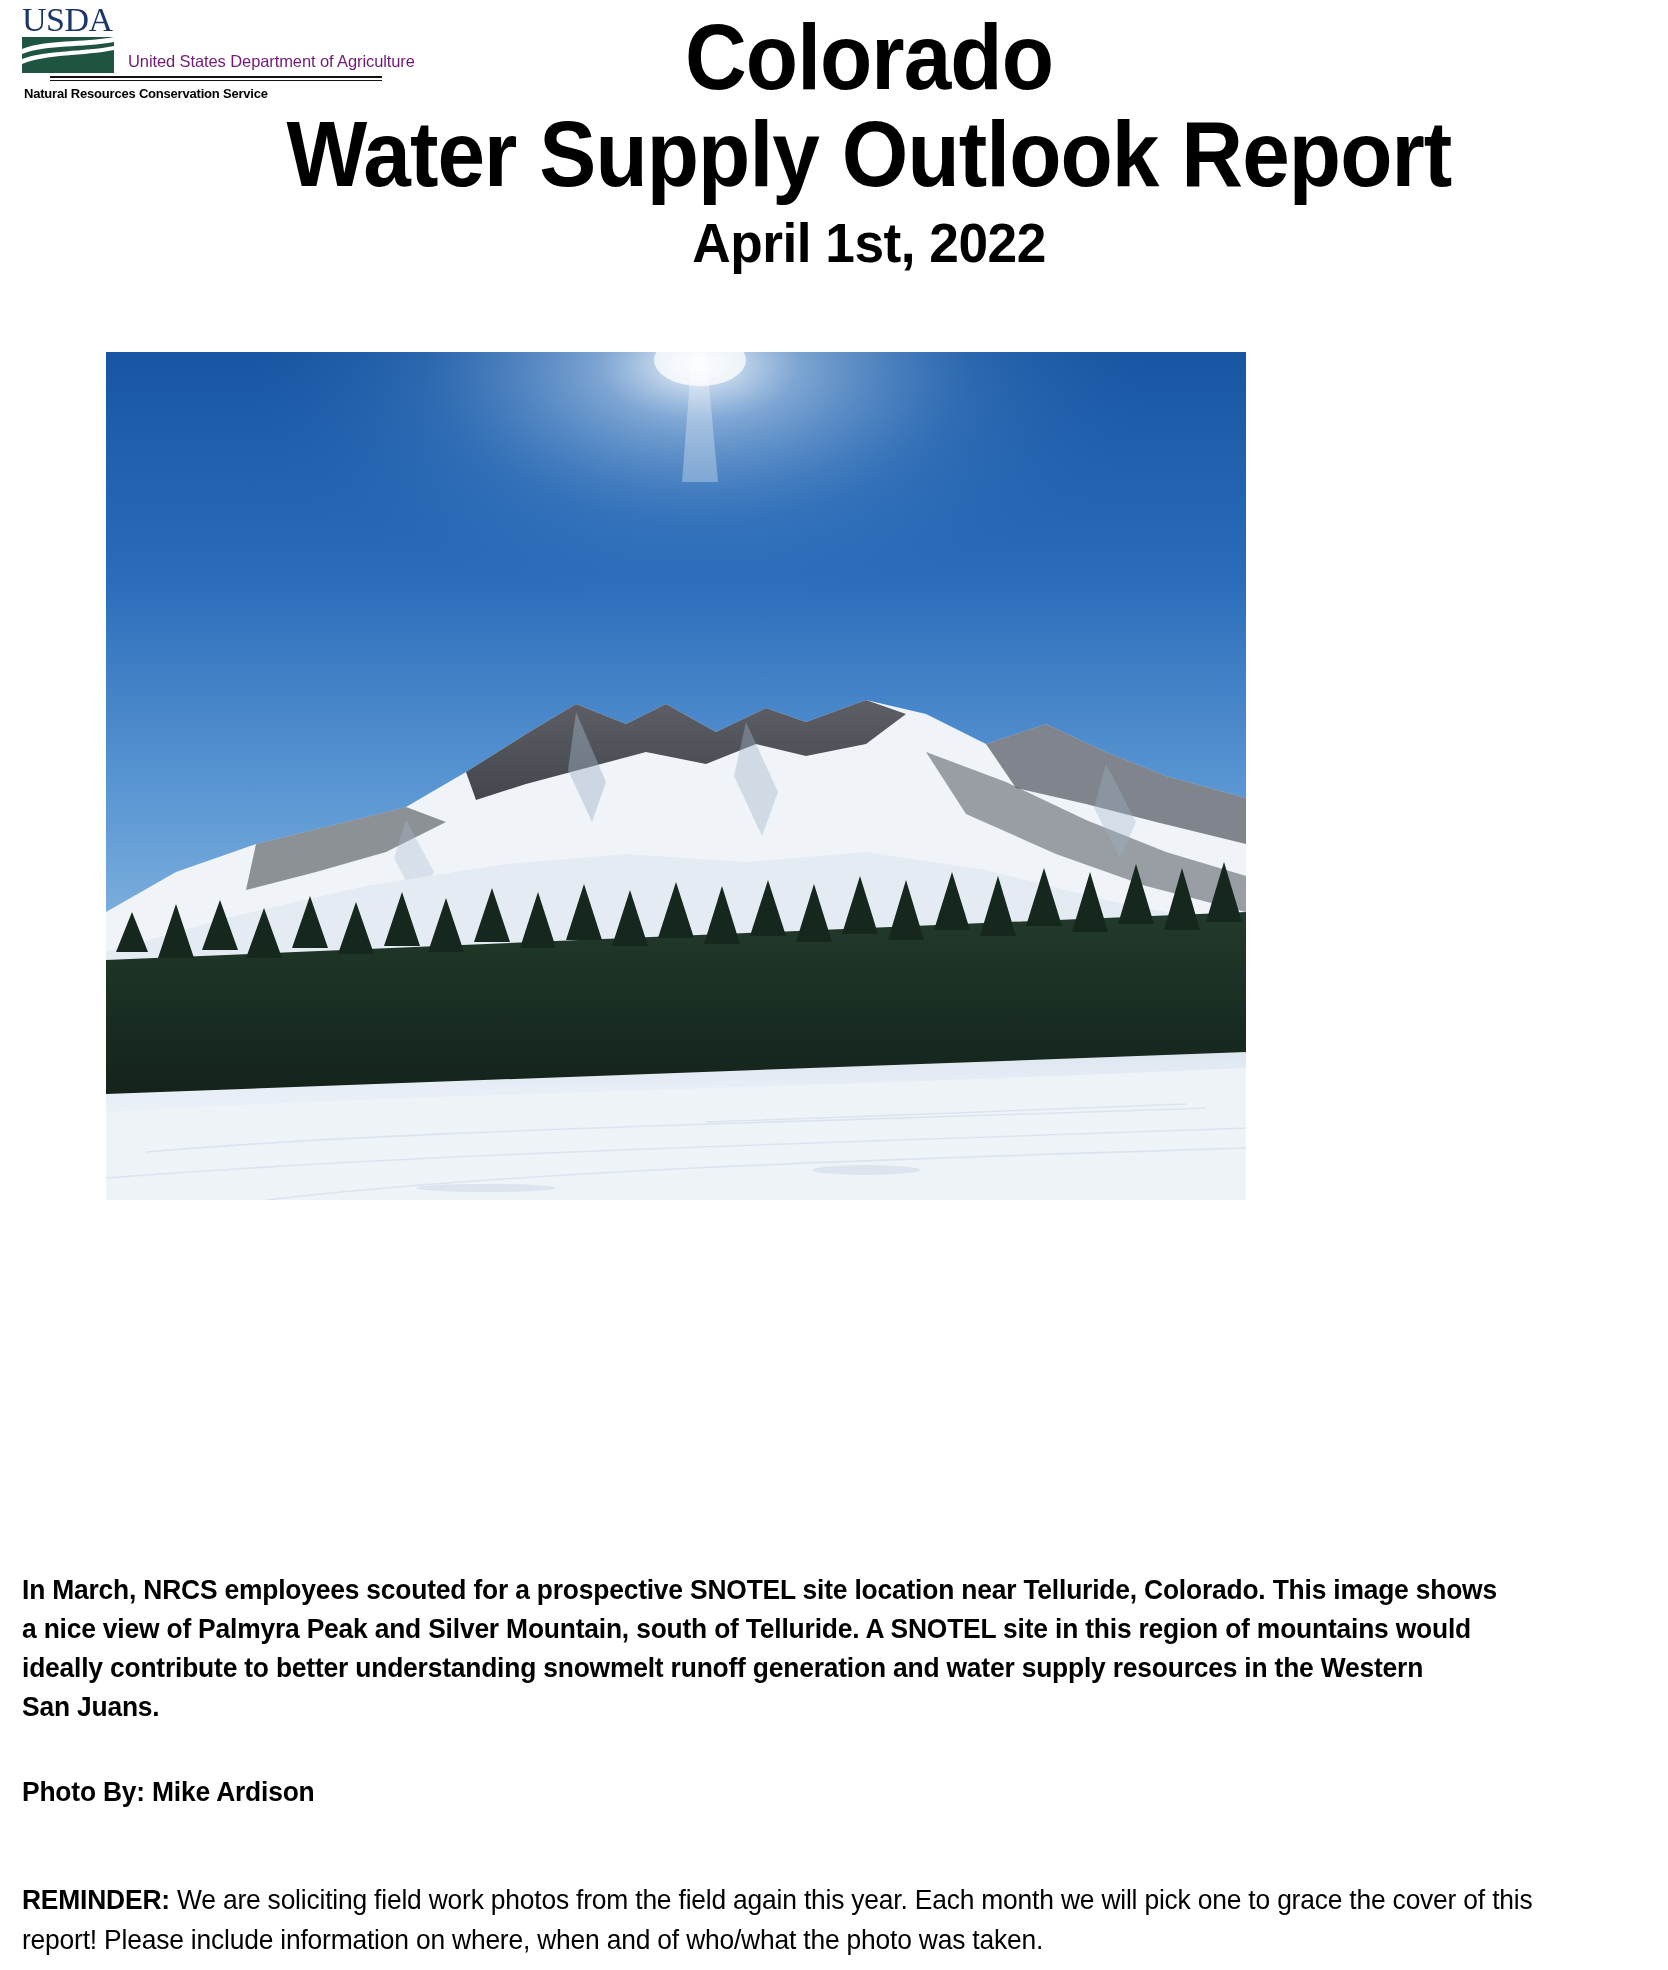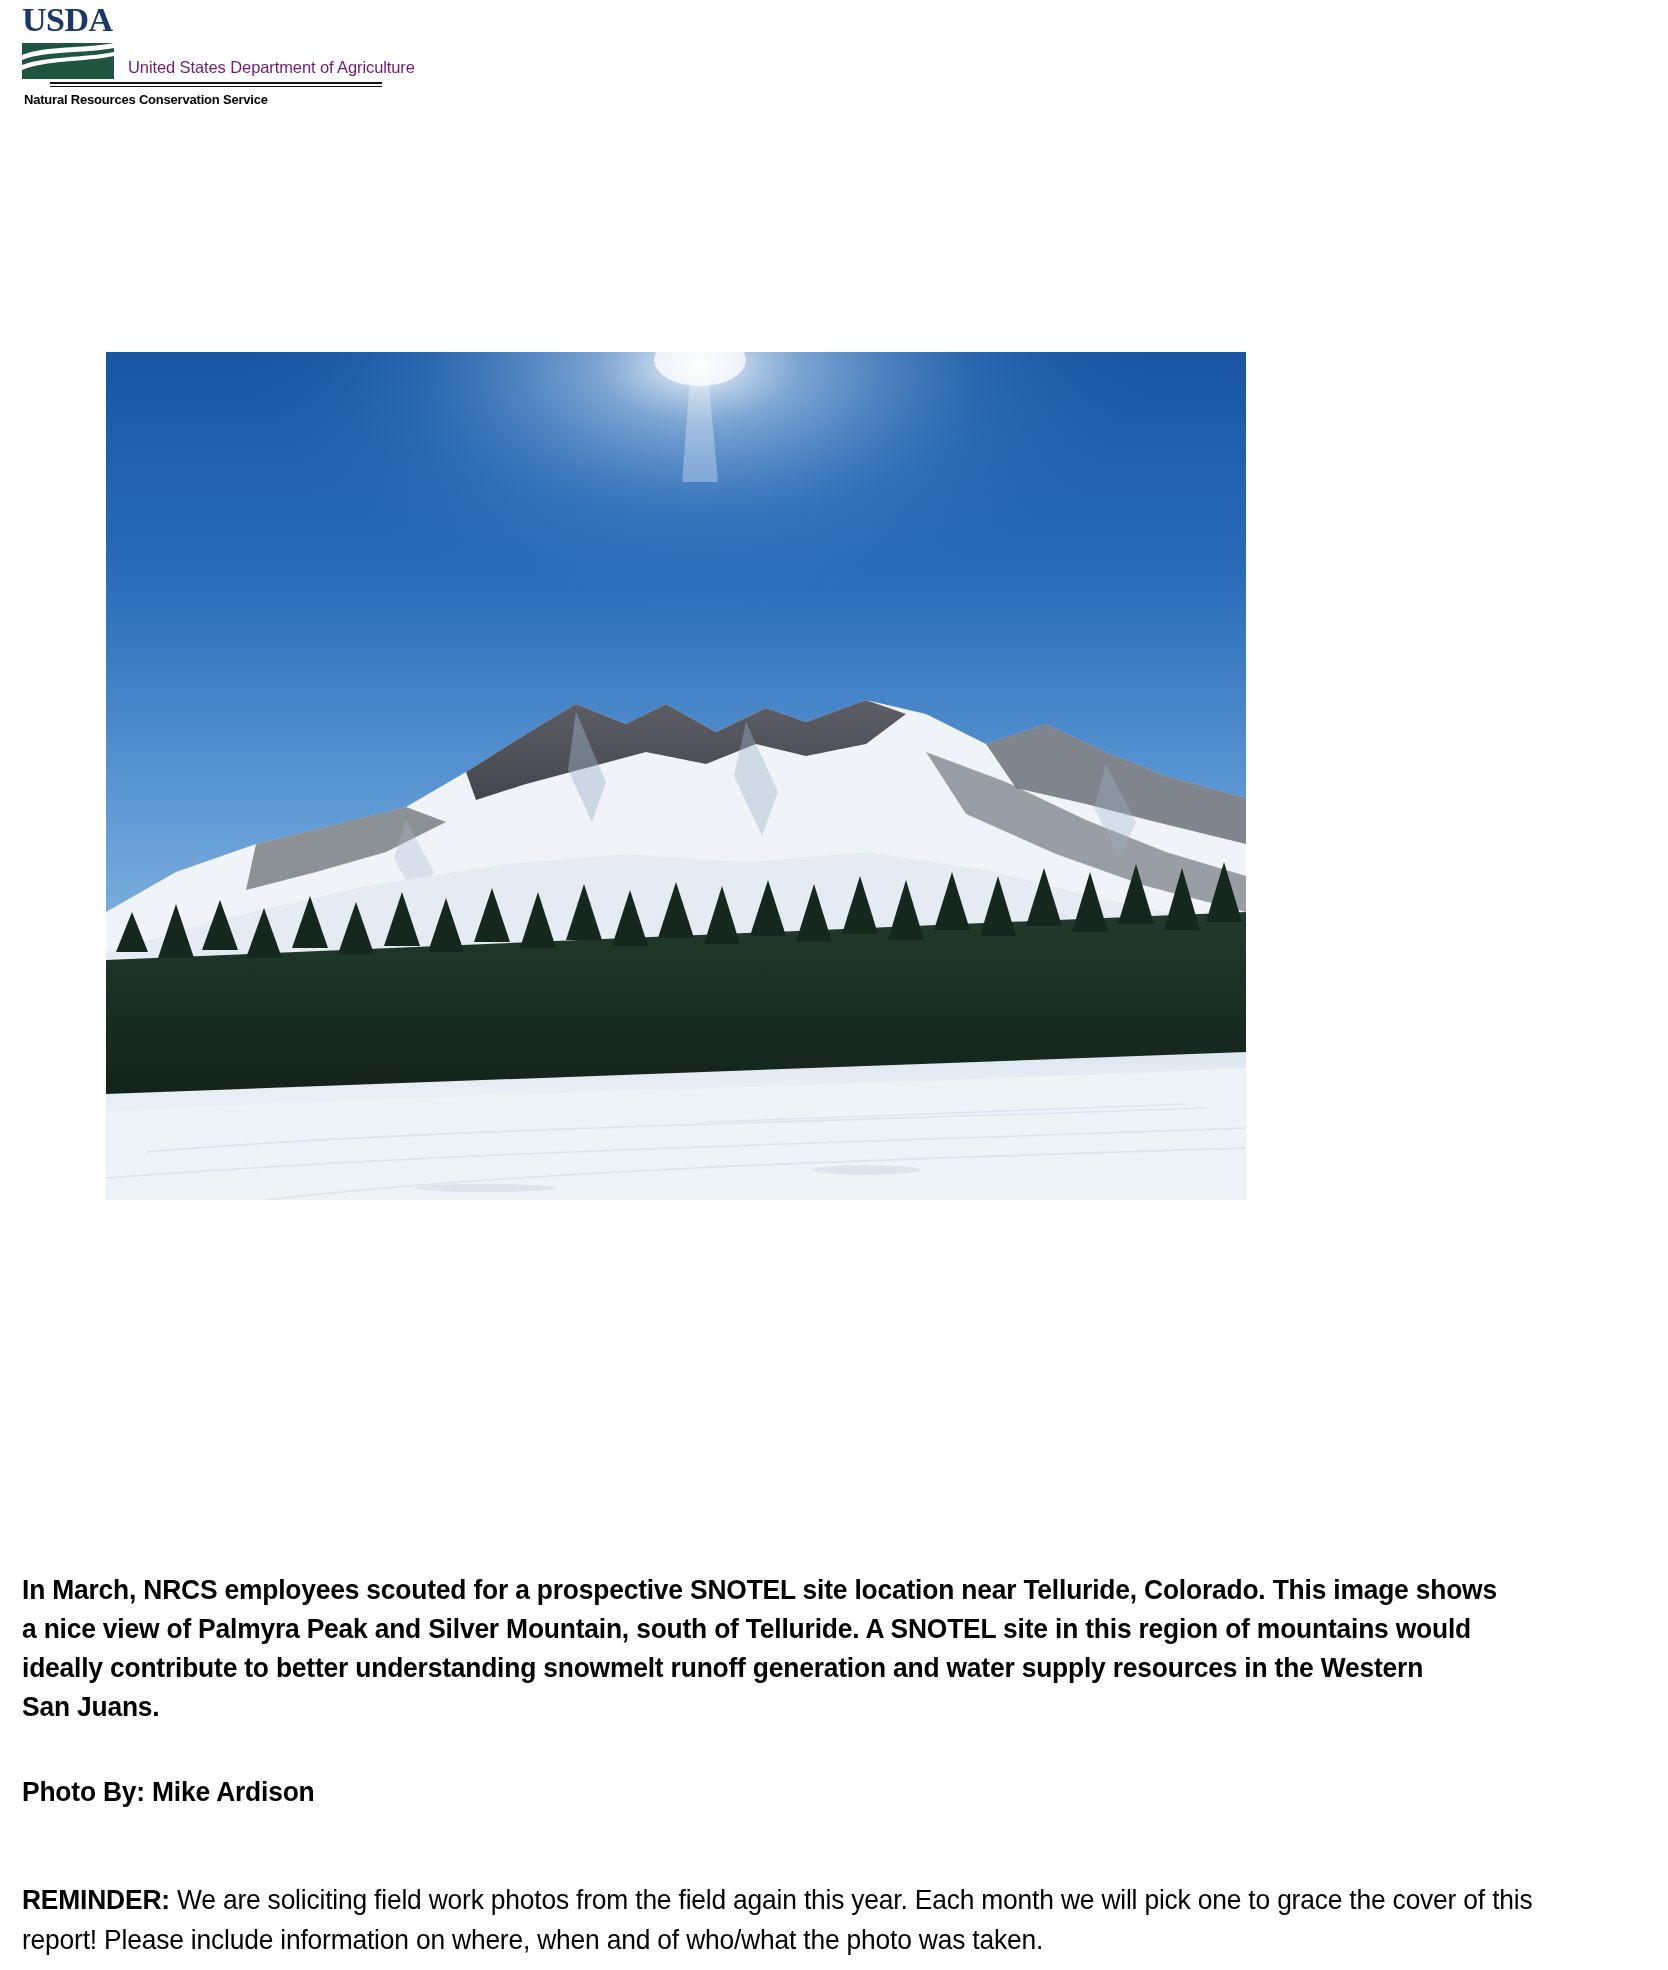--- a/index.html
+++ b/index.html
@@ -33,26 +33,26 @@
     display: flex;
     align-items: flex-end;
     gap: 14px;
   }
   .usda-mark {
     width: 92px;
     flex: 0 0 92px;
   }
   .usda-wordmark {
     font-family: "Liberation Serif", serif;
-    font-weight: bold;
+    font-weight: normal;
     font-size: 34px;
     letter-spacing: -0.5px;
     color: #1b3668;
     line-height: 0.95;
-    margin-bottom: 7px;
+    margin-bottom: 1px;
   }
   .usda-swoosh {
     width: 92px;
     height: 36px;
     display: block;
   }
   .usda-agency {
     font-family: "Liberation Sans", sans-serif;
     font-size: 16.5px;
     color: #701a75;
@@ -177,20 +177,25 @@
           <path d="M0 12 C 26 2, 60 6, 92 0 L92 5 C 60 11, 26 7, 0 17 Z" fill="#ffffff"></path>
           <path d="M0 22 C 24 13, 62 15, 92 9 L92 13 C 62 19, 24 17, 0 27 Z" fill="#ffffff"></path>
         </svg>
       </div>
       <div class="usda-agency">United States Department of Agriculture</div>
     </div>
     <div class="usda-rule"></div>
     <div class="usda-service">Natural Resources Conservation Service</div>
   </div>
 
+  <div class="title-block">
+    <div class="title-line1">Colorado</div>
+    <div class="title-line2">Water Supply Outlook Report</div>
+    <div class="title-date">April 1st, 2022</div>
+  </div>
 
 </div>
 
 <div class="photo-wrap">
   <svg class="photo" viewBox="0 0 1140 848" preserveAspectRatio="none">
     <defs>
       <linearGradient id="skyGrad" x1="0" y1="0" x2="0" y2="1">
         <stop offset="0%" stop-color="#1856a3"></stop>
         <stop offset="35%" stop-color="#2a6cba"></stop>
         <stop offset="70%" stop-color="#5c98d4"></stop>

